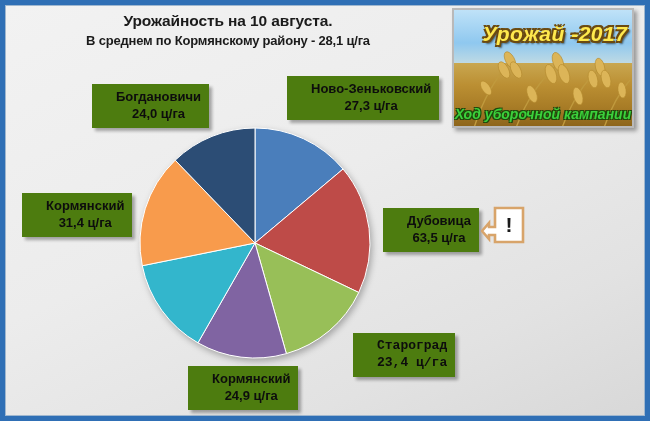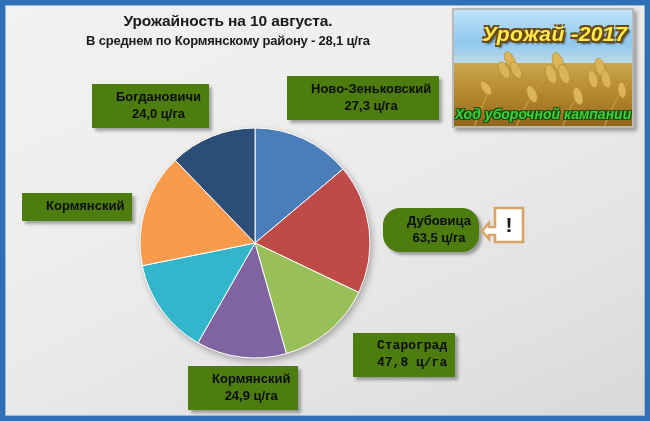--- a/index.html
+++ b/index.html
@@ -91,21 +91,21 @@
     text-align:center;
     padding:5px 8px 6px 24px;
     box-sizing:border-box;
     box-shadow:3px 3px 3px rgba(0,0,0,.32);
     white-space:nowrap;
   }
   .lbl .v{display:block;}
 
   #lbl-bogdanovichi{left:92px;top:84px;}
   #lbl-novozenkovsky{left:287px;top:76px;}
-  #lbl-dubovitsa{left:383px;top:208px;border-radius:17px;}
+  #lbl-dubovitsa{left:383px;top:208px;}
   #lbl-starograd{left:353px;top:333px;font-family:Liberation Mono, monospace;}
   #lbl-lepeshinsky{left:188px;top:366px;}
   #lbl-volodarsky{left:18px;top:311px;}
   #lbl-kormyansky{left:22px;top:193px;}
 
   
   #callout{
     position:absolute;left:481px;top:203px;width:44px;height:44px;
   }
   #callout svg{display:block;}
@@ -176,31 +176,32 @@
     <span class="v">27,3 ц/га</span>
   </div>
 
   <div class="lbl" id="lbl-dubovitsa">
     <span>Дубовица</span>
     <span class="v">63,5 ц/га</span>
   </div>
 
   <div class="lbl" id="lbl-starograd">
     <span>Староград</span>
-    <span class="v">47,8 ц/га</span>
+    <span class="v">23,4 ц/га</span>
   </div>
 
   <div class="lbl" id="lbl-lepeshinsky">
     <span>Кормянский</span>
     <span class="v">24,9 ц/га</span>
   </div>
 
 
   <div class="lbl" id="lbl-kormyansky">
     <span>Кормянский</span>
+    <span class="v">31,4 ц/га</span>
   </div>
 
   <div id="callout">
     <svg viewBox="0 0 44 44" width="44" height="44">
       <path d="M14,5 L42,5 L42,39 L14,39 L14,32 L8,32 L8,36 L1,28 L8,20 L8,24 L14,24 Z" fill="#ffffff" stroke="#d8a46a" stroke-width="2.6" stroke-linejoin="miter"></path>
     </svg>
     <div style="position:absolute;left:14px;top:3px;width:28px;height:38px;display:flex;align-items:center;justify-content:center;font-size:21px;font-weight:bold;color:#1a1a1a;">!</div>
   </div>
 </div>
 

